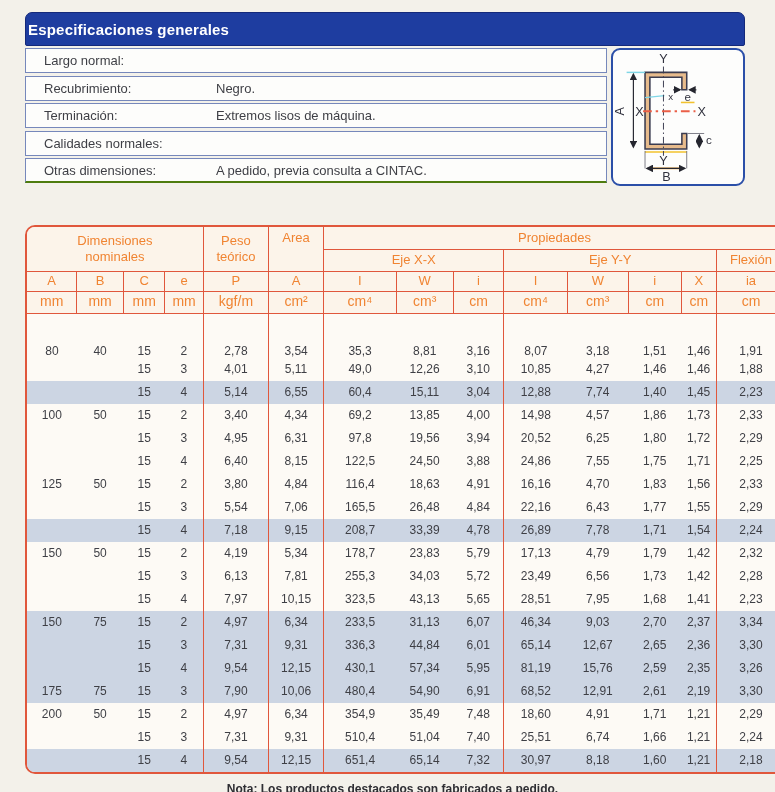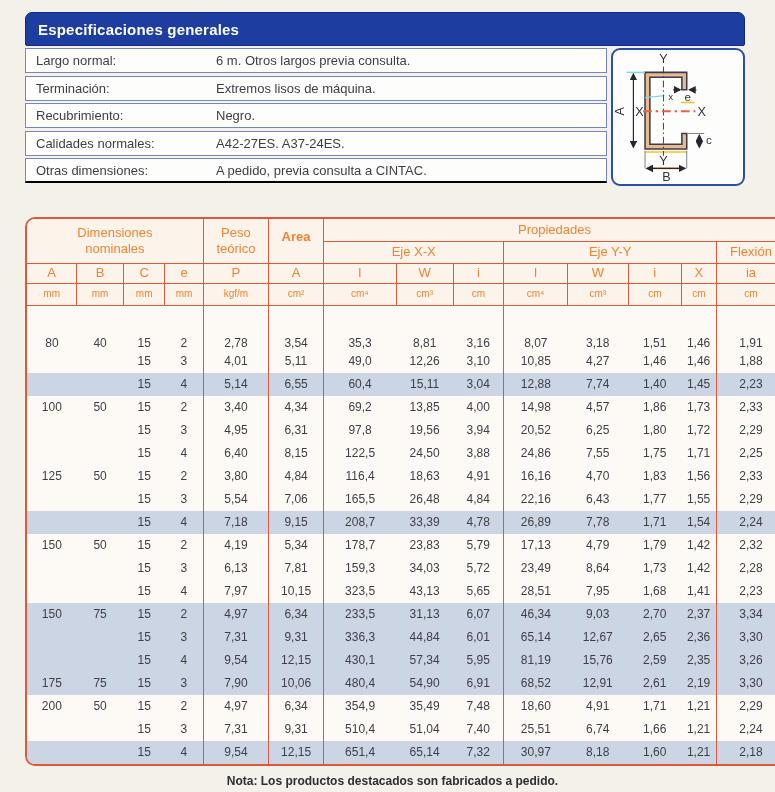--- a/index.html
+++ b/index.html
@@ -20,32 +20,32 @@
     color:var(--body-text);
     overflow:hidden;
   }
   .page{padding:12px 15px 0 25px;}
 
   
   .spec-section{width:720px;}
   .spec-title-bar{
     height:34px;background:var(--blue);border:1px solid #14297a;
     border-radius:7px 7px 2px 2px;display:flex;align-items:center;
-    padding-left:12px;color:#ffffff;font-weight:bold;font-size:15px;
+    padding-left:2px;color:#ffffff;font-weight:bold;font-size:15px;
     letter-spacing:.2px;
   }
   .spec-body{display:flex;margin-top:2px;gap:4px;}
   .spec-rows{flex:1;display:flex;flex-direction:column;}
   .spec-row{
     height:25px;margin-bottom:2.5px;background:#fdfdfb;
     border:1px solid var(--spec-border);
     display:flex;align-items:center;font-size:13px;
   }
-  .spec-row:last-child{border-bottom:2px solid #000000;margin-bottom:8px;justify-content:flex-end;}
-  .spec-label{width:190px;padding-left:10px;flex-shrink:0;}
+  .spec-row:last-child{border-bottom:2px solid #4d7c0f;margin-bottom:16px;justify-content:flex-end;}
+  .spec-label{width:190px;padding-left:18px;flex-shrink:0;}
   .spec-value{flex:1;}
   .diagram-box{
     width:134px;height:138px;background:#fdfdfc;
     border:2px solid #2b4fa8;border-radius:9px;
     display:flex;align-items:center;justify-content:center;
   }
 
   
   .table-wrap{
     margin-top:26px;width:762px;
@@ -56,22 +56,22 @@
   thead th{
     color:var(--hdr-text);font-weight:normal;font-size:13px;
     border-right:1px solid var(--line);border-bottom:1px solid var(--line);
     text-align:center;vertical-align:middle;background:#fcf4ea;
     line-height:1.25;
   }
   thead tr th:last-child{border-right:none;}
   tr.h1 th{height:22px;}
   tr.h2 th{height:22px;}
   tr.h3 th{height:20px;font-size:13px;}
-  tr.h4 th{height:22px;font-size:10px;margin-left:12px;}
-  th.v-top{vertical-align:top;padding-top:10px;font-weight:bold;}
+  tr.h4 th{height:22px;font-size:14px;margin-left:12px;}
+  th.v-top{vertical-align:top;padding-top:3px;}
   tbody td{
     height:23px;text-align:center;font-size:12px;color:var(--body-text);
     background:#fdfaf5;border:none;
   }
   tbody tr.shaded td{background:var(--shade);}
   tbody tr.first td{padding-top:30px;height:37px;}
   tbody td.vline{border-right:1px solid var(--line);}
   tbody td:last-child{border-right:none;}
 
   .nota{margin-top:8px;font-size:12px;font-weight:bold;color:#2e2e33;text-align:center;}
@@ -85,33 +85,31 @@
 <div class="page">
 
   <section class="spec-section">
     <div class="spec-title-bar">
       <span>Especificaciones generales</span>
     </div>
     <div class="spec-body">
       <div class="spec-rows">
         <div class="spec-row">
           <span class="spec-label">Largo normal:</span>
-          <span class="spec-value">6 m. Otros largos previa consulta.</span>
+        </div>
+        <div class="spec-row">
+          <span class="spec-label">Recubrimiento:</span>
+          <span class="spec-value">Negro.</span>
         </div>
         <div class="spec-row">
           <span class="spec-label">Terminación:</span>
           <span class="spec-value">Extremos lisos de máquina.</span>
         </div>
         <div class="spec-row">
-          <span class="spec-label">Recubrimiento:</span>
-          <span class="spec-value">Negro.</span>
-        </div>
-        <div class="spec-row">
           <span class="spec-label">Calidades normales:</span>
-          <span class="spec-value">A42-27ES. A37-24ES.</span>
         </div>
         <div class="spec-row">
           <span class="spec-label">Otras dimensiones:</span>
           <span class="spec-value">A pedido, previa consulta a CINTAC.</span>
         </div>
       </div>
 
       <div class="diagram-box">
         <svg class="dsvg" width="128" height="134" viewBox="0 0 132 136">
           <defs>
@@ -383,25 +381,25 @@
             <td class="vline">1,42</td>
             <td>2,32</td>
           </tr>
           <tr>
             <td></td>
             <td></td>
             <td>15</td>
             <td class="vline">3</td>
             <td class="vline">6,13</td>
             <td class="vline">7,81</td>
-            <td>159,3</td>
+            <td>255,3</td>
             <td>34,03</td>
             <td class="vline">5,72</td>
             <td>23,49</td>
-            <td>8,64</td>
+            <td>6,56</td>
             <td>1,73</td>
             <td class="vline">1,42</td>
             <td>2,28</td>
           </tr>
           <tr>
             <td></td>
             <td></td>
             <td>15</td>
             <td class="vline">4</td>
             <td class="vline">7,97</td>

